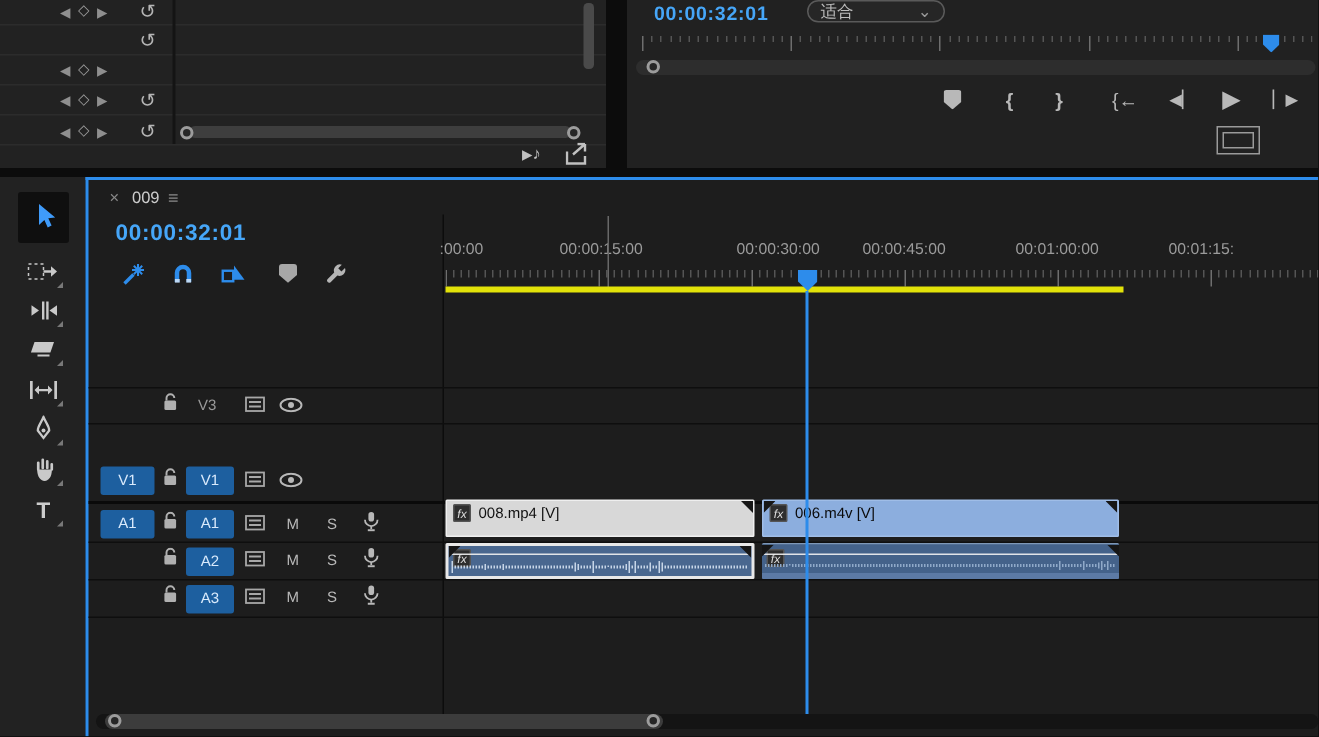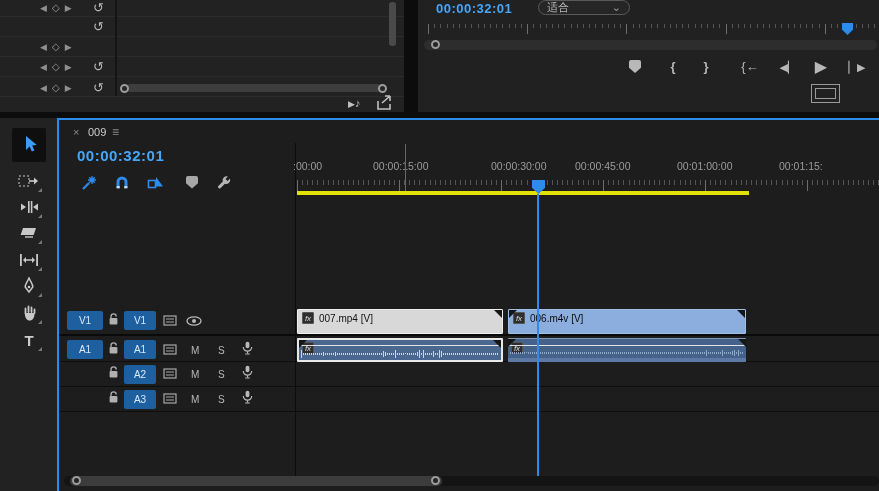--- a/index.html
+++ b/index.html
@@ -68,21 +68,21 @@
   .eyepos{position:absolute;left:127px;top:50%;transform:translateY(-50%);}
   .srcbtn{position:absolute;left:8px;top:3px;width:36px;height:19px;background:#1d5f9f;border-radius:2px;
           color:#d9eafc;font-size:10px;display:flex;align-items:center;justify-content:center;}
   .tgtbtn{position:absolute;left:65px;top:3px;width:32px;height:19px;background:#1d5f9f;border-radius:2px;
           color:#d9eafc;font-size:10px;display:flex;align-items:center;justify-content:center;}
   .ms{position:absolute;top:50%;transform:translateY(-50%);color:#b8b8b8;font-size:10px;}
   .micpos{position:absolute;left:183px;top:50%;transform:translateY(-50%);}
   .masterlab{position:absolute;left:70px;top:50%;transform:translateY(-50%);color:#b8b8b8;font-size:11px;}
   .masterval{position:absolute;left:145px;top:50%;transform:translateY(-50%);color:#46a6f8;font-size:10.5px;}
   .bowtie{position:absolute;left:215px;top:50%;transform:translateY(-50%);color:#c0c0c0;font-size:9px;letter-spacing:-2px;}
-  .clip{position:absolute;height:25px;box-sizing:border-box;overflow:hidden;border-radius:1px;z-index:3;}
+  .clip{position:absolute;height:25px;box-sizing:border-box;overflow:hidden;border-radius:1px;z-index:3;margin-top:24px;}
   .fx{display:inline-block;width:12px;height:12px;background:#2e2e2e;color:#dddddd;font-size:8px;font-style:italic;
       line-height:12px;text-align:center;border-radius:1px;border:1px solid #555;box-sizing:border-box;}
   .cliphead{display:flex;align-items:center;gap:5px;padding:2px 0 0 4px;font-size:10px;}
   .notchL,.notchR{position:absolute;top:0;width:8px;height:8px;background:#161616;z-index:4;}
   .notchL{clip-path:polygon(0 0,100% 0,0 100%);}
   .notchR{clip-path:polygon(0 0,100% 0,100% 100%);}
   .vline{position:absolute;left:1px;right:1px;height:1px;background:#f2f2f2;opacity:.9;}
   .wave{position:absolute;left:2px;right:2px;top:8px;height:12px;}
   .wbar{position:absolute;width:1px;}
   .tl-scroll-track{position:absolute;left:5px;top:356px;width:815px;height:10px;background:#141414;border-radius:5px;}
@@ -453,20 +453,41 @@
         <span class="tick" style="left: 566.1px; height: 5px; background: rgb(85, 85, 85);"></span>
         <span class="tick" style="left: 571.2px; height: 5px; background: rgb(85, 85, 85);"></span>
         <span class="tick" style="left: 576.3px; height: 5px; background: rgb(85, 85, 85);"></span>
         <span class="tick" style="left: 581.4px; height: 5px; background: rgb(85, 85, 85);"></span>
       </div>
     <div class="editline"></div>
     <div class="workarea"></div>
     <div class="tl-ph-head"></div>
     <div class="tl-ph-line"></div>
 
+    <div class="trow first" style="top:138px;height:25px">
+      <span class="lockpos">
+        <svg width="11" height="13" viewBox="0 0 11 13">
+            <path d="M3 5V3.4a2.6 2.6 0 0 1 5.2 0" fill="none" stroke="#b0b0b0" stroke-width="1.3"></path>
+            <rect x="1.6" y="5" width="7.8" height="6.4" rx="1" fill="#b0b0b0"></rect>
+          </svg>
+      </span>
+      <span class="vlabel">V3</span>
+      <span class="syncpos">
+        <svg width="14" height="11" viewBox="0 0 14 11">
+            <rect x="1" y="1" width="12" height="9" fill="none" stroke="#a8a8a8" stroke-width="1.2"></rect>
+            <path d="M3 4h8M3 7h8" stroke="#a8a8a8" stroke-width="1.2"></path>
+          </svg>
+      </span>
+      <span class="eyepos">
+        <svg width="16" height="10" viewBox="0 0 16 10">
+            <ellipse cx="8" cy="5" rx="7" ry="4.2" fill="none" stroke="#b8b8b8" stroke-width="1.3"></ellipse>
+            <circle cx="8" cy="5" r="2" fill="#b8b8b8"></circle>
+          </svg>
+      </span>
+    </div>
     <div class="trow" style="top:188px;height:28px;border-bottom:2px solid #0a0a0a">
       <span class="srcbtn">V1</span>
       <span class="lockpos">
         <svg width="11" height="13" viewBox="0 0 11 13">
             <path d="M3 5V3.4a2.6 2.6 0 0 1 5.2 0" fill="none" stroke="#b0b0b0" stroke-width="1.3"></path>
             <rect x="1.6" y="5" width="7.8" height="6.4" rx="1" fill="#b0b0b0"></rect>
           </svg>
       </span>
       <span class="tgtbtn">V1</span>
       <span class="syncpos">
@@ -553,21 +574,21 @@
             <rect x="3.6" y="0.8" width="3.8" height="6.4" rx="1.9" fill="#b8b8b8"></rect>
             <path d="M1.3 6a4.2 4.2 0 0 0 8.4 0" fill="none" stroke="#b8b8b8" stroke-width="1.2"></path>
             <path d="M5.5 10.2v2M3.2 13h4.6" stroke="#b8b8b8" stroke-width="1.2"></path>
           </svg>
       </span>
     </div>
 
     <div class="clip" style="left:238px;top:189px;width:206px;background:#d8d8d8;border:1px solid #efefef;color:#111">
       <div class="cliphead">
         <span class="fx">fx</span>
-        <span>007.mp4 [V]</span>
+        <span>008.mp4 [V]</span>
       </div>
       <span class="notchR" style="right:0"></span>
     </div>
     <div class="clip" style="left:449px;top:189px;width:238px;background:#8caede;border:1px solid #9fbde7;color:#0a0a0a">
       <div class="cliphead">
         <span class="fx">fx</span>
         <span>006.m4v [V]</span>
       </div>
       <span class="notchL" style="left:0"></span>
       <span class="notchR" style="right:0"></span>

